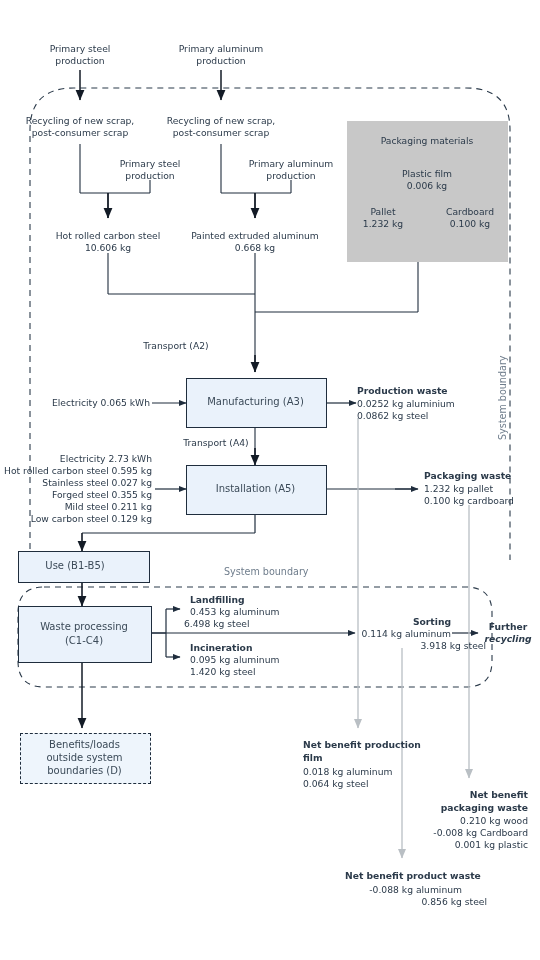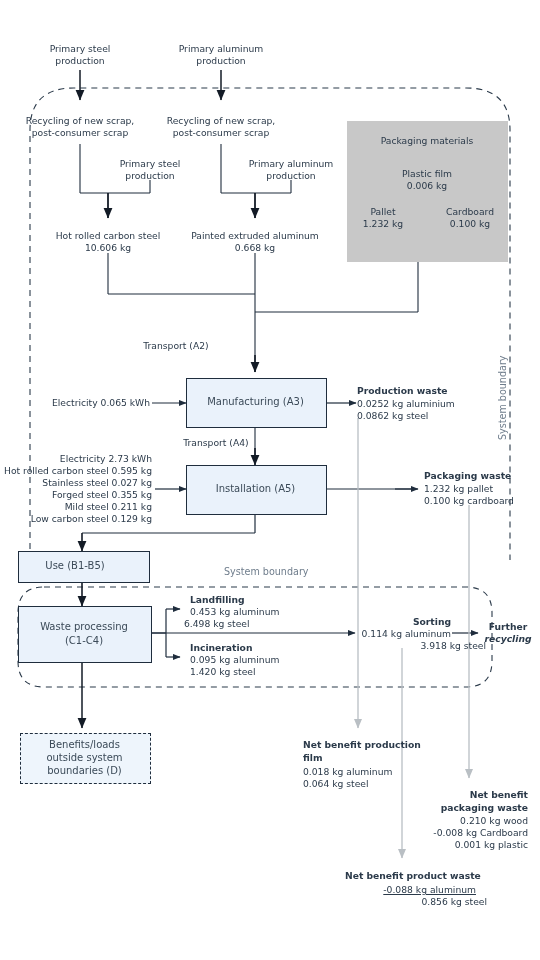--- a/index.html
+++ b/index.html
@@ -200,19 +200,19 @@
   <div class="lbl lf" style="left:303px;top:766px;">0.018 kg aluminum</div>
   <div class="lbl lf" style="left:303px;top:778px;">0.064 kg steel</div>
 
   <div class="lbl rt bold" style="left:528px;top:789px;">Net benefit</div>
   <div class="lbl rt bold" style="left:528px;top:802px;">packaging waste</div>
   <div class="lbl rt" style="left:528px;top:815px;">0.210 kg wood</div>
   <div class="lbl rt" style="left:528px;top:827px;">-0.008 kg Cardboard</div>
   <div class="lbl rt" style="left:528px;top:839px;">0.001 kg plastic</div>
 
   <div class="lbl lf bold" style="left:345px;top:870px;">Net benefit product waste</div>
-  <div class="lbl rt" style="left:476px;top:884px;text-decoration:underline;">-0.088 kg aluminum</div>
+  <div class="lbl rt" style="left:462px;top:884px;">-0.088 kg aluminum</div>
   <div class="lbl rt" style="left:487px;top:896px;">0.856 kg steel</div>
 
   <div class="sysrot" style="left:497px;top:440px;">System boundary</div>
   <div class="sysflat" style="left:224px;top:566px;">System boundary</div>
 
 </div>
 
 </body></html>

